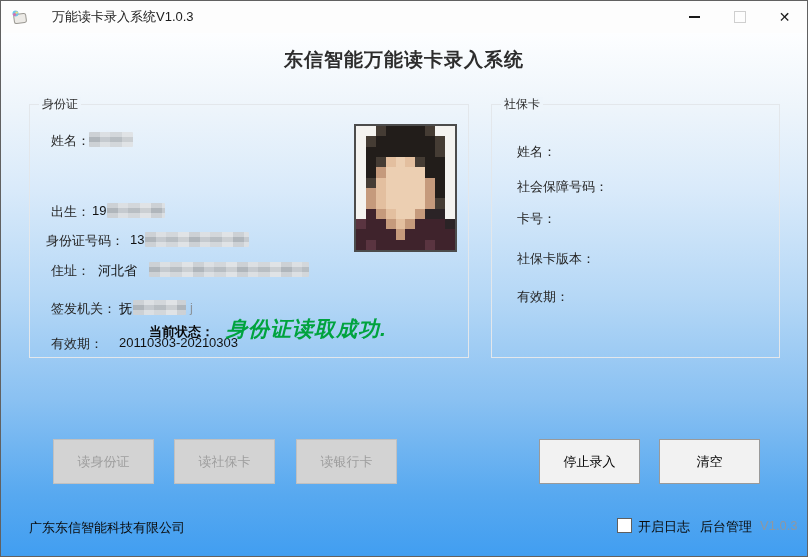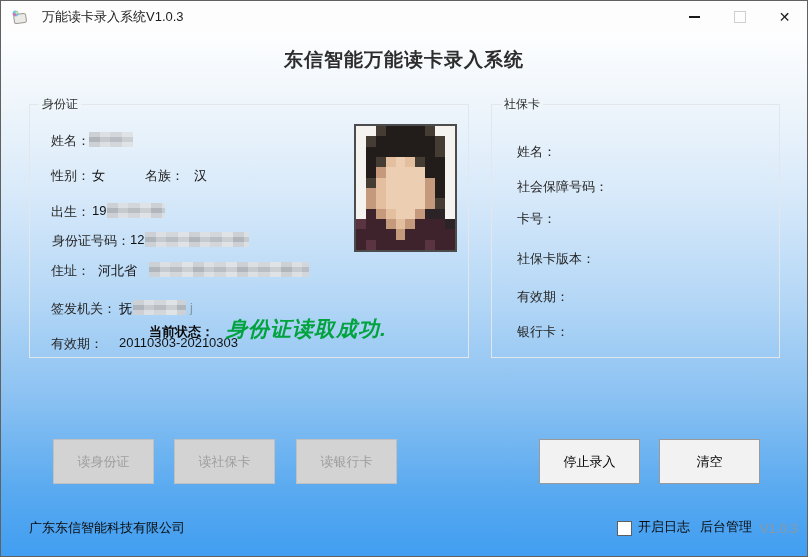--- a/index.html
+++ b/index.html
@@ -1,20 +1,20 @@
 <!DOCTYPE html>
 <html><head>
 <meta charset="utf-8">
 <style>
   html,body{margin:0;padding:0;background:#8a8a8a;font-family:"Liberation Sans","DejaVu Sans",sans-serif;}
   .window{position:relative;width:808px;height:557px;box-sizing:border-box;border:1px solid #616161;background:#fff;overflow:hidden;}
   
   .titlebar{position:absolute;left:0;top:0;right:0;height:32px;background:#fdfdfd;display:flex;align-items:center;}
   .app-icon{width:18px;height:18px;margin-left:9px;display:inline-block;}
-  .win-title{margin-left:14px;font-size:13px;color:#1c1c1c;}
+  .win-title{margin-left:24px;font-size:13px;color:#1c1c1c;}
   .win-controls{margin-left:auto;display:flex;height:32px;}
   .ctrl{width:45px;height:32px;border:0;background:transparent;display:flex;align-items:center;justify-content:center;padding:0;cursor:pointer;}
   .min-glyph{display:block;width:11px;height:0;border-top:2px solid #1a1a1a;}
   .max-glyph{display:block;width:10px;height:10px;border:1px solid #cfcfcf;background:transparent;}
   .close-glyph{font-size:14px;color:#1a1a1a;line-height:1;}
   
   .client{position:absolute;left:0;top:32px;right:0;bottom:0;
     background:linear-gradient(180deg,#fdfeff 0%,#eef5fb 14%,#d9eafa 30%,#b6d8f6 50%,#8ac1f2 70%,#58a9f0 88%,#419ef1 100%);}
   .heading{position:absolute;left:0;top:14px;width:100%;text-align:center;font-size:19px;font-weight:bold;color:#2d2d2d;letter-spacing:1px;}
   
@@ -36,21 +36,21 @@
   .status-row{position:absolute;left:148px;top:282px;display:flex;align-items:baseline;gap:12px;}
   .status-label{font-size:13px;color:#0a0a0a;font-weight:bold;text-align:center;}
   .status-value{font-size:21px;font-weight:bold;letter-spacing:1px;font-style:italic;}
   
   .btn{position:absolute;top:406px;width:101px;height:45px;font-size:13px;box-sizing:border-box;
     font-family:"Liberation Sans","DejaVu Sans",sans-serif;}
   .btn-disabled{background:#d3d3d3;border:1px solid #c0c0c0;color:#9e9e9e;}
   .btn-enabled{background:#f2f2f2;border:1px solid #9a9a9a;color:#000;cursor:pointer;}
   
   .footer-left{position:absolute;left:28px;top:486px;display:flex;gap:14px;font-size:13px;color:#0a0a0a;white-space:nowrap;}
-  .footer-right{position:absolute;left:616px;top:485px;display:flex;align-items:flex-end;font-size:13px;color:#0a0a0a;white-space:nowrap;}
+  .footer-right{position:absolute;left:616px;top:485px;display:flex;align-items:flex-start;font-size:13px;color:#0a0a0a;white-space:nowrap;}
   .checkbox{display:inline-block;width:13px;height:13px;background:#fff;border:1px solid #5f5f5f;margin-right:6px;cursor:pointer;}
   .admin-link{margin-left:10px;cursor:pointer;}
   .version{margin-left:8px;color:#8d98a3;}
 </style>
 </head>
 <body>
 
 <div class="window">
 
   <div class="titlebar">
@@ -81,36 +81,30 @@
     <div class="heading">东信智能万能读卡录入系统</div>
 
     <div class="group group-idcard">
       <span class="group-label">身份证</span>
 
       <div class="frow" style="top:27px">
         <span class="flabel" style="left:21px">姓名：</span>
         <span class="redact" style="left:59px;width:44px"></span>
       </div>
 
-      <div class="frow" style="top:62px">
-        <span class="flabel" style="left:21px">性别：</span>
-        <span class="fval" style="left:62px">女</span>
-        <span class="flabel" style="left:115px">名族：</span>
-        <span class="fval" style="left:164px">汉</span>
-      </div>
 
       <div class="frow" style="top:98px">
         <span class="flabel" style="left:21px">出生：</span>
         <span class="fval" style="left:62px">19</span>
         <span class="redact" style="left:77px;width:58px"></span>
       </div>
 
       <div class="frow" style="top:127px">
-        <span class="flabel" style="left:22px">身份证号码：</span>
-        <span class="fval" style="left:100px">12</span>
+        <span class="flabel" style="left:16px">身份证号码：</span>
+        <span class="fval" style="left:100px">13</span>
         <span class="redact" style="left:115px;width:104px"></span>
       </div>
 
       <div class="frow" style="top:157px">
         <span class="flabel" style="left:21px">住址：</span>
         <span class="fval" style="left:68px">河北省</span>
         <span class="redact" style="left:119px;width:160px"></span>
       </div>
 
       <div class="frow" style="top:195px">
@@ -260,23 +254,20 @@
       </div>
       <div class="frow" style="top:105px">
         <span class="flabel" style="left:25px">卡号：</span>
       </div>
       <div class="frow" style="top:145px">
         <span class="flabel" style="left:25px">社保卡版本：</span>
       </div>
       <div class="frow" style="top:183px">
         <span class="flabel" style="left:25px">有效期：</span>
       </div>
-      <div class="frow" style="top:218px">
-        <span class="flabel" style="left:25px">银行卡：</span>
-      </div>
     </div>
 
     <div class="status-row">
       <span class="status-label">当前状态：</span>
       <span class="status-value" style="color: rgb(0, 163, 62);">身份证读取成功.</span>
     </div>
 
     <button class="btn btn-disabled" style="left:52px" disabled="">读身份证</button>
     <button class="btn btn-disabled" style="left:173px" disabled="">读社保卡</button>
     <button class="btn btn-disabled" style="left:295px" disabled="">读银行卡</button>

